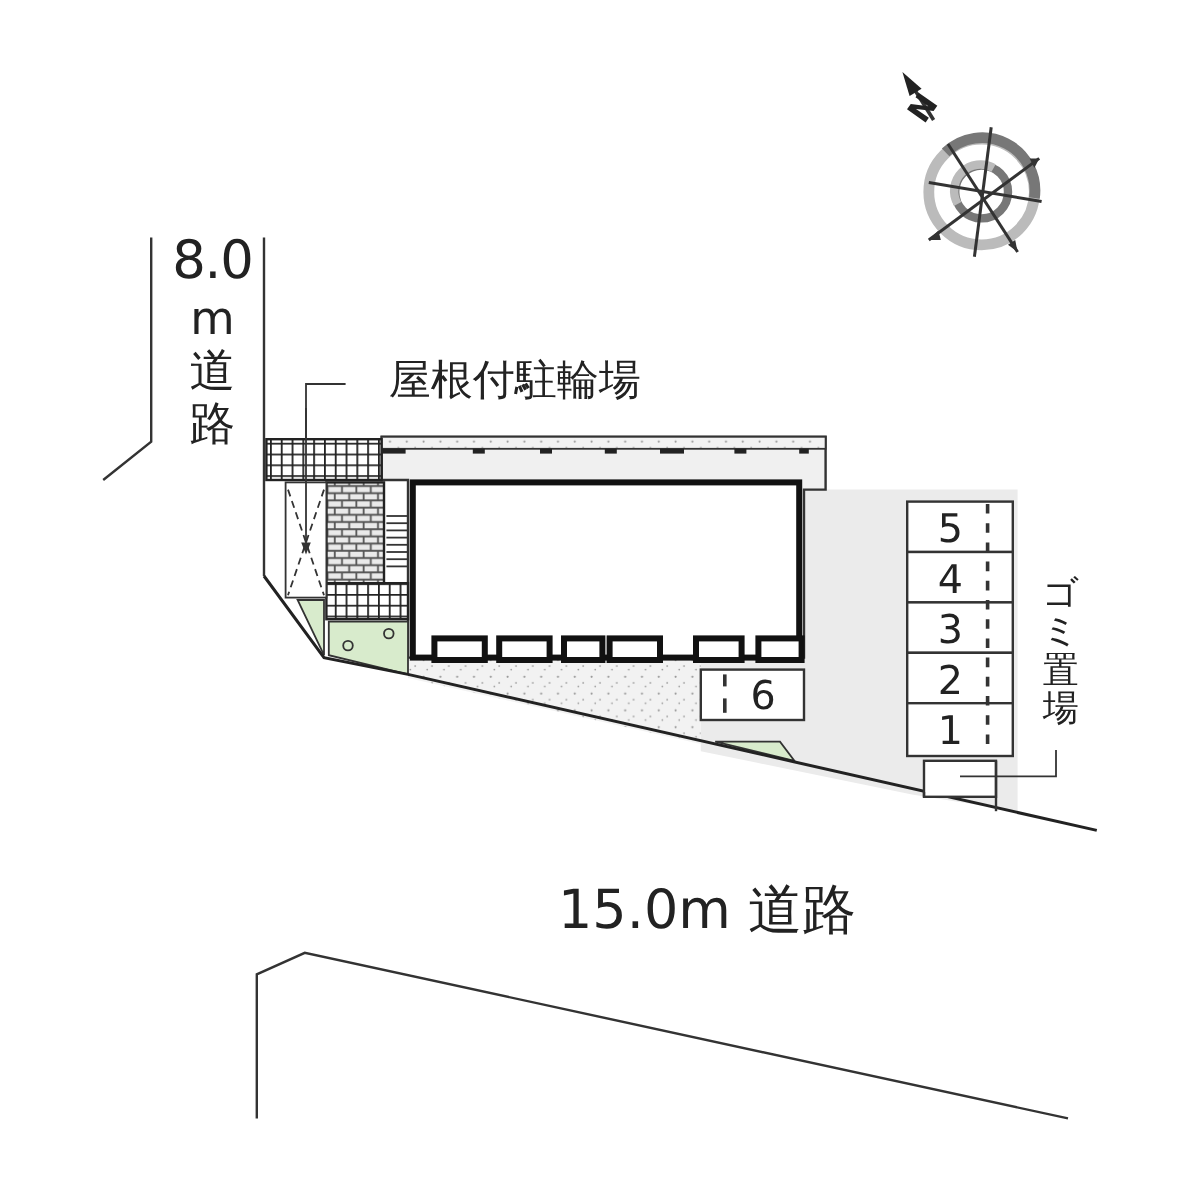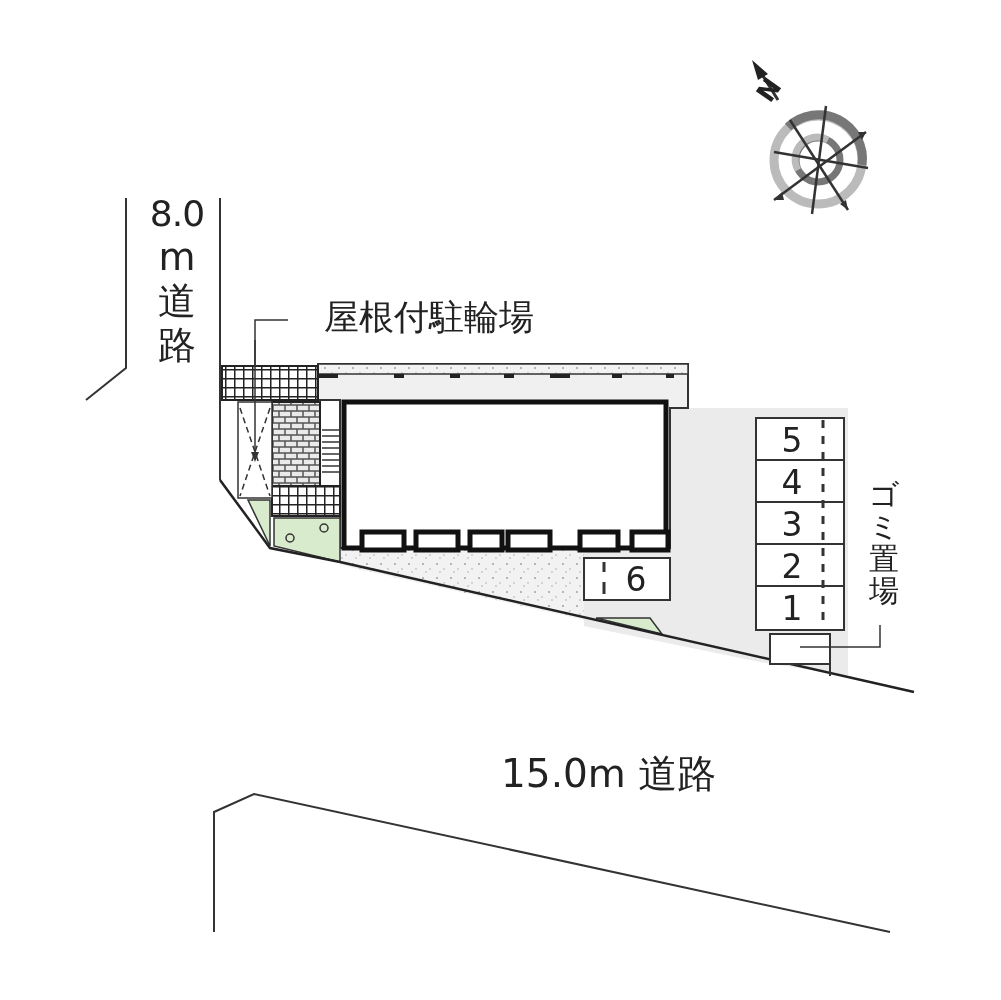--- a/index.html
+++ b/index.html
@@ -2,23 +2,23 @@
 <html><head>
   <meta charset="utf-8">
   <style>
     html, body { margin: 0; padding: 0; background: #ffffff; }
     body { width: 1001px; height: 1000px; position: relative; overflow: hidden;
            font-family: "DejaVu Sans", "Liberation Sans", sans-serif; }
     svg.plan { position: absolute; left: 0; top: 0; }
     .lbl { position: absolute; color: #222; font-family: "DejaVu Sans", sans-serif; line-height: 1; white-space: nowrap; }
     .road-8 { left: 140px; top: 196px; width: 74px; text-align: center; font-size: 38px; }
     .road-8 span { display: block; margin-bottom: 6px; }
-    .road-8 .num { font-size: 36px; letter-spacing: -1px; }
+    .road-8 .num { font-size: 44px; letter-spacing: -1px; }
     .bike-label { left: 296px; top: 300px; font-size: 35px; margin-left: 28px; }
-    .road-15 { left: 465px; top: 754px; font-size: 39px; margin-left: 36px; }
+    .road-15 { left: 465px; top: 735px; font-size: 45px; }
     .slot-num { position: absolute; font-size: 33px; color: #222; text-align: center; width: 60px; line-height: 1; }
     .garbage { left: 862px; top: 480px; width: 44px; text-align: center; font-size: 30px; }
     .garbage span { display: block; margin-bottom: 2px; }
   </style>
 </head>
 <body>
 
 <svg class="plan" width="1001" height="1000" viewBox="0 0 1001 1000" xmlns="http://www.w3.org/2000/svg">
   <defs>
     <pattern id="grid" width="9" height="9" patternUnits="userSpaceOnUse">

